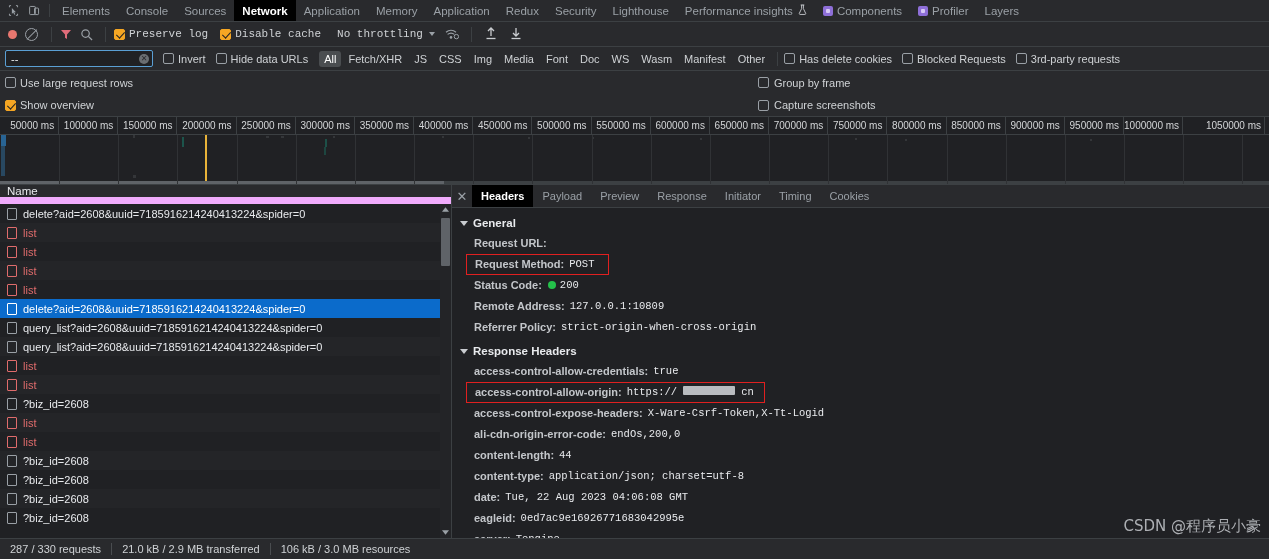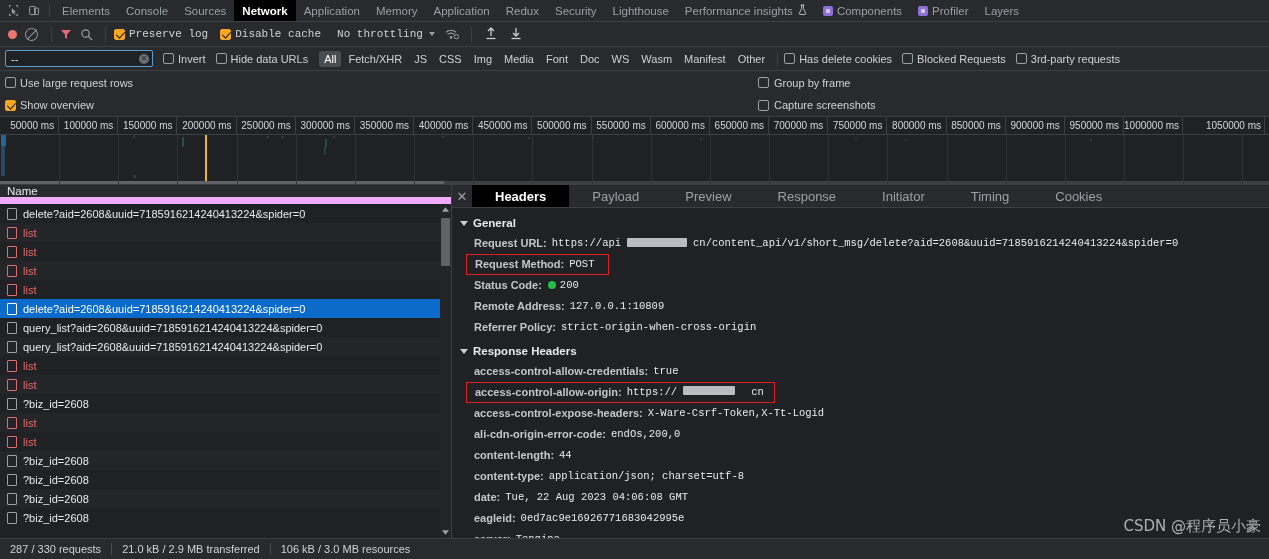--- a/index.html
+++ b/index.html
@@ -109,21 +109,21 @@
   .row.sel .docic { border-color: #ffffff; }
   .scrollbar { position: absolute; right: 0; top: 0; bottom: 0; width: 11px; background: #232427;}
   .sb-up, .sb-dn { position: absolute; left: 0; width: 11px; height: 11px; display:flex; align-items:center; justify-content:center;}
   .sb-up { top: 0; } .sb-dn { bottom: 0; }
   .sb-thumb { position: absolute; left: 1px; width: 9px; background: #5f6368; border-radius: 1px;}
 
   
   .rightpane { flex: 1 1 auto; display: flex; flex-direction: column; background: #202124; min-width: 0;}
   .dtabs { height: 23px; flex: 0 0 23px; background: #292a2d; display: flex; align-items: stretch;
     border-bottom: 1px solid #3c4043; }
-  .dtab { display: flex; align-items: center; padding: 0 23px; color: #9aa0a6; font-size: 13px; cursor: default;}
+  .dtab { display: flex; align-items: center; padding: 0 9px; color: #9aa0a6; font-size: 11px; cursor: default;}
   .dtab.sel { background: #000; color: #fff; font-weight: bold;}
   .dclose { width: 20px; display: flex; align-items: center; justify-content: center; color: #9aa0a6; font-size: 13px; cursor: pointer;}
   .dbody { flex: 1 1 auto; overflow: hidden; padding: 6px 0 0 0; }
   .sechdr { display: flex; align-items: center; gap: 5px; padding: 3px 0 4px 8px; font-weight: bold;
     color: #e8eaed; font-size: 11.5px;}
   .tri { width:0;height:0;border-left:4px solid transparent;border-right:4px solid transparent;border-top:5px solid #c9ccd0;}
   .hrow { padding: 4px 0 4px 22px; font-size: 11px; line-height: 13px; position: relative; display: flex;}
   .hname { color: #c3c6ca; font-weight: bold; white-space: nowrap; font-family: "Liberation Sans", sans-serif;}
   .hval { color: #e8eaed; margin-left: 5px; font-family: "Liberation Mono", monospace; font-size: 10.5px; white-space: nowrap;}
   .redbox { border: 1.6px solid #e02020; }
@@ -515,21 +515,20 @@
 
       <div class="dbody">
 
         
         <div class="sechdr">
           <span class="tri"></span>
           <span>General</span>
         </div>
         <div class="hrow cut">
           <span class="hname">Request URL:</span>
-          <span class="hval"><span>https://api</span><span class="redact" style="width:60px;margin:0 6px"></span><span>cn/content_api/v1/short_msg/delete?aid=2608&amp;uuid=7185916214240413224&amp;spider=0</span></span>
         </div>
         <div class="hrow redbox" style="margin:0 0 0 14px;display:inline-flex;padding:3px 14px 3px 8px;">
           <span class="hname">Request Method:</span>
           <span class="hval">POST</span>
         </div>
         <div class="hrow">
           <span class="hname">Status Code:</span>
           <span class="hval"><span class="greendot"></span><span>200</span></span>
         </div>
         <div class="hrow">
@@ -546,21 +545,21 @@
           <span class="tri"></span>
           <span>Response Headers</span>
         </div>
         <div id="resphdrs"><div class="hrow">
               <span class="hname">access-control-allow-credentials:</span>
               <span class="hval">true</span>
             </div><div class="hrow redbox" style="margin: 0px 0px 0px 14px; display: inline-flex; padding: 3px 10px 3px 8px;">
               <span class="hname">access-control-allow-origin:</span>
               <span class="hval">https://</span>
               <span class="redact" style="width: 52px; margin: 0px 6px;"></span>
-              <span class="hval" style="margin-left: 10px;">cn</span>
+              <span class="hval" style="margin-left: 0px;">cn</span>
             </div><div class="hrow">
               <span class="hname">access-control-expose-headers:</span>
               <span class="hval">X-Ware-Csrf-Token,X-Tt-Logid</span>
             </div><div class="hrow">
               <span class="hname">ali-cdn-origin-error-code:</span>
               <span class="hval">endOs,200,0</span>
             </div><div class="hrow">
               <span class="hname">content-length:</span>
               <span class="hval">44</span>
             </div><div class="hrow">

